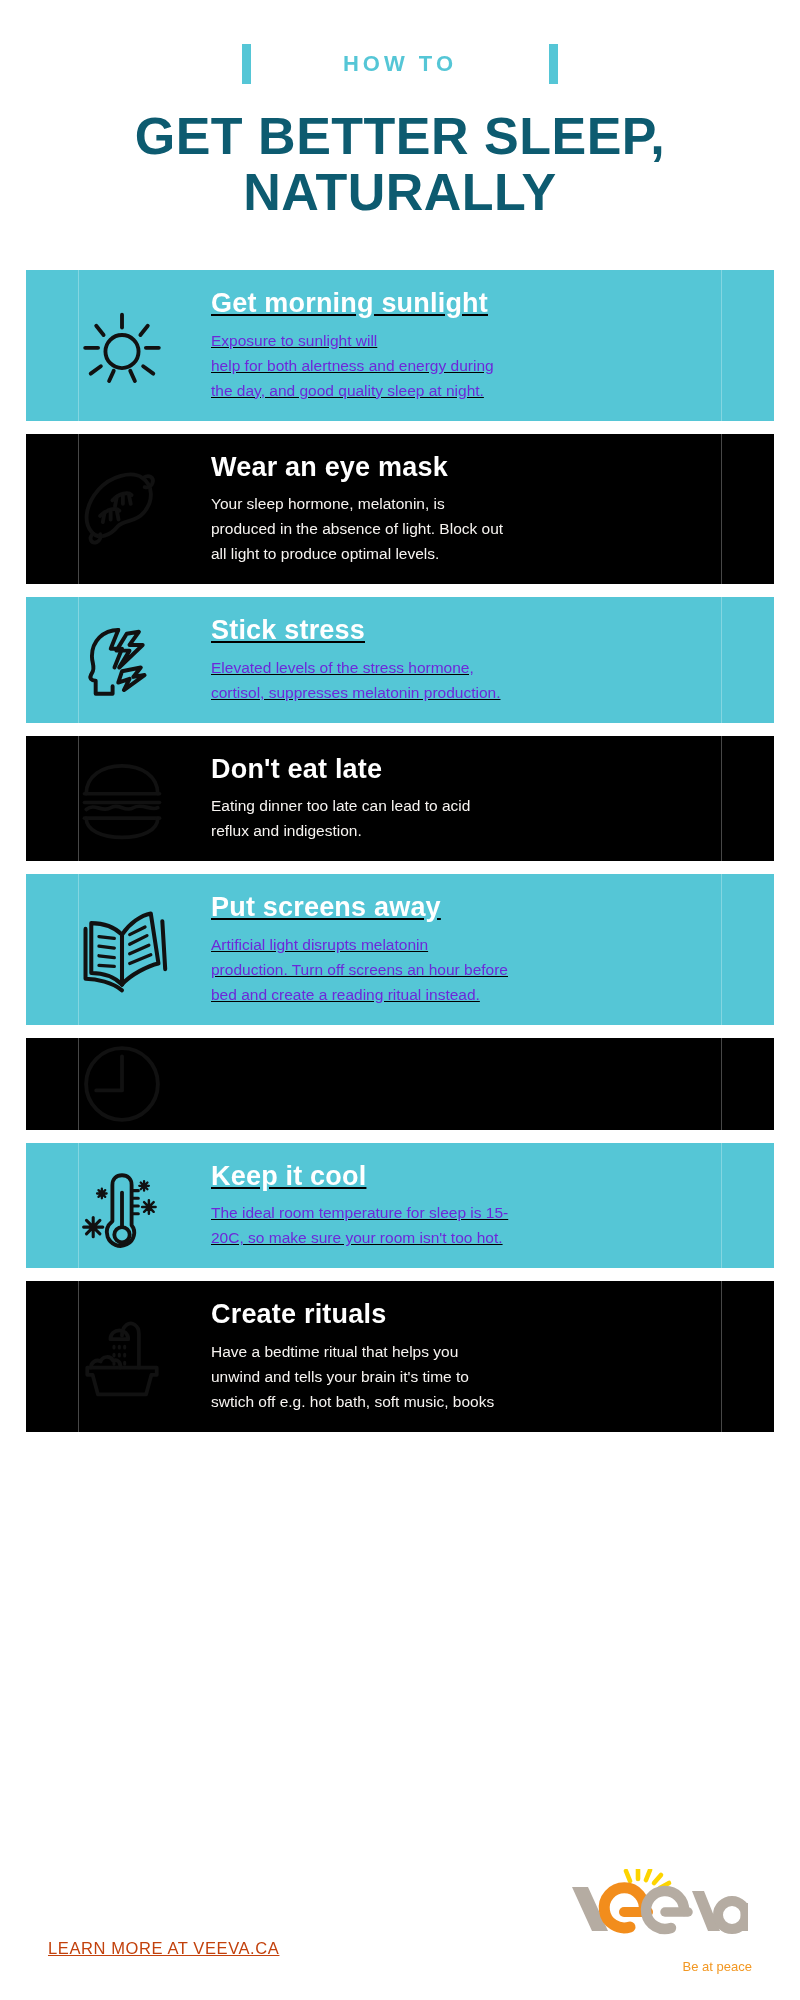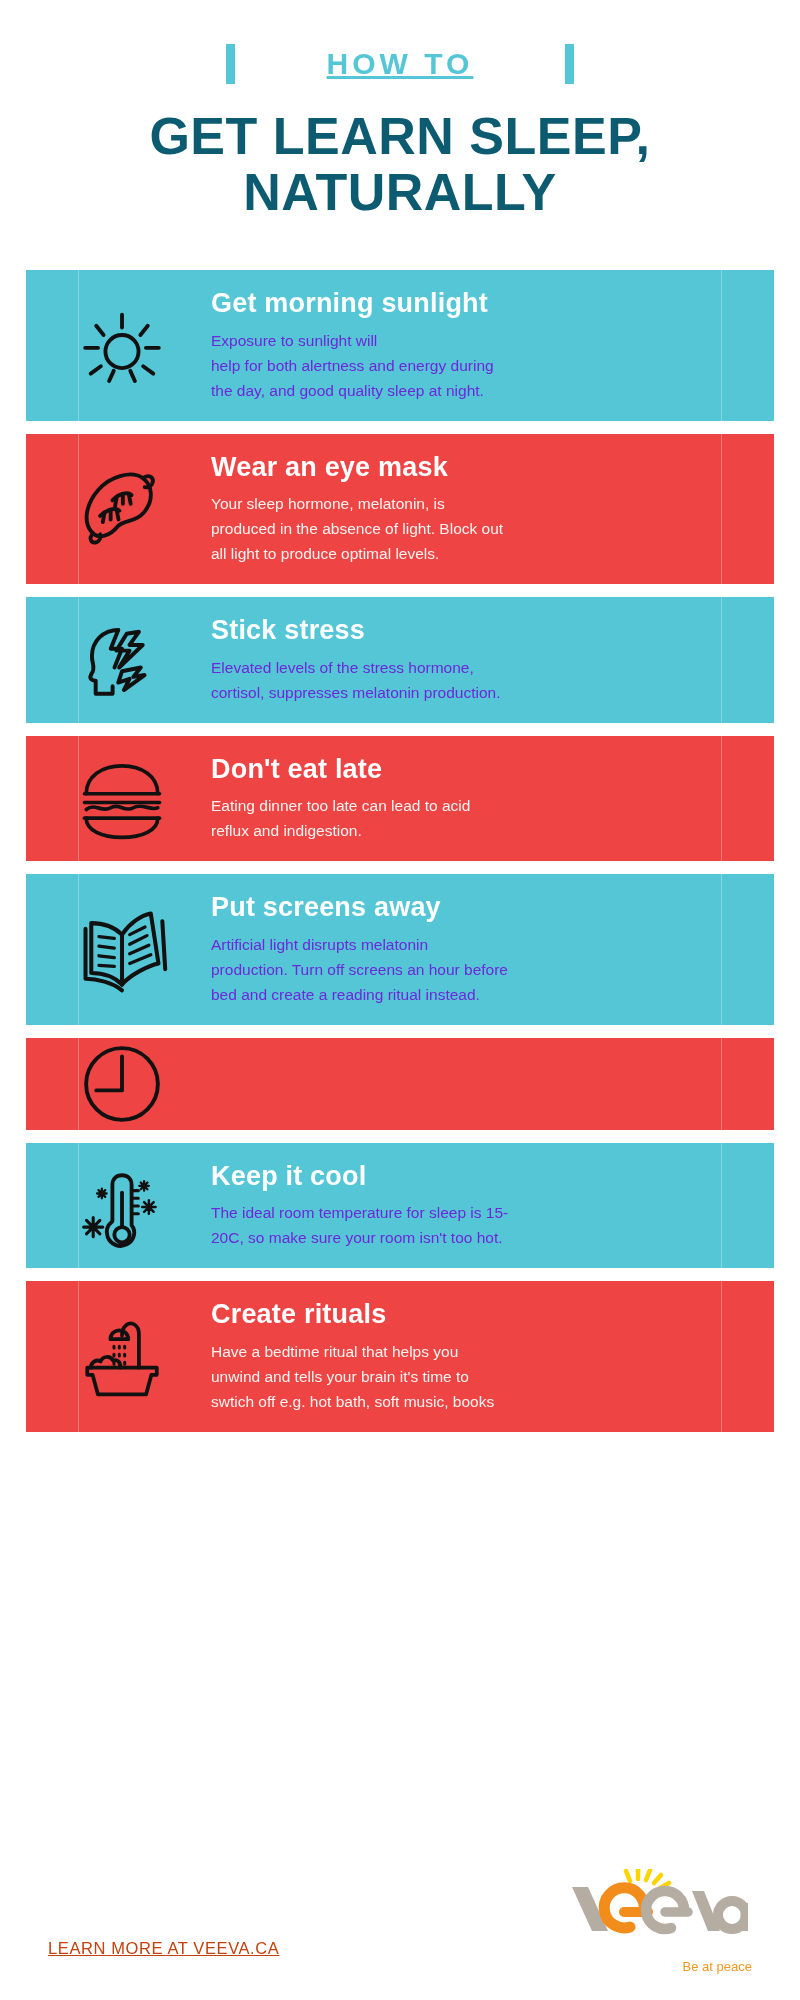--- a/index.html
+++ b/index.html
@@ -36,25 +36,24 @@
   .kicker-bar {
     width: 9px;
     height: 40px;
     background: #55c6d6;
     flex: 0 0 auto;
   }
   .kicker-bar.left { margin-right: 92px; }
   .kicker-bar.right { margin-left: 92px; }
   .kicker-text {
     color: #55c6d6;
-    font-size: 30px;
+    font-size: 22px;
     font-weight: bold;
     letter-spacing: 4px;
     line-height: 40px;
-    text-decoration: underline;
   }
   .headline {
     color: #0d5b70;
     font-size: 52px;
     font-weight: bold;
     letter-spacing: 0.5px;
     line-height: 1.08;
     margin-top: 22px;
     padding: 0 40px;
   }
@@ -66,21 +65,21 @@
     padding: 0 26px 0 26px;
   }
   .card {
     display: flex;
     align-items: center;
     position: relative;
     margin-bottom: 13px;
     box-sizing: border-box;
   }
   .card.teal { background: #55c6d6; }
-  .card.taupe { background: #ef4444; }
+  .card.taupe { background: #000000; }
 
   .card .divider-left,
   .card .divider-right {
     position: absolute;
     top: 0;
     bottom: 0;
     width: 1px;
     background: rgba(255,255,255,0.28);
   }
   .card .divider-left { left: 52px; }
@@ -97,20 +96,21 @@
   }
   .icon-col svg {
     display: block;
   }
   .text-col {
     flex: 1 1 auto;
     padding-right: 58px;
     padding-top: 18px;
     padding-bottom: 18px;
     box-sizing: border-box;
+    text-decoration: underline;
   }
   .card-title {
     color: #ffffff;
     font-size: 27px;
     font-weight: bold;
     letter-spacing: 0.2px;
     margin-bottom: 9px;
     line-height: 1.12;
   }
   .card-body {
@@ -159,21 +159,21 @@
 
 <div class="page">
 
   <div class="header">
     <div class="kicker-row">
       <span class="kicker-bar left"></span>
       <span class="kicker-text">HOW TO</span>
       <span class="kicker-bar right"></span>
     </div>
     <div class="headline">
-      <span class="l1">GET LEARN SLEEP,</span>
+      <span class="l1">GET BETTER SLEEP,</span>
       <span class="l2">NATURALLY</span>
     </div>
   </div>
 
   <div class="cards">
 
     <div class="card teal">
       <span class="divider-left"></span>
       <span class="divider-right"></span>
       <div class="icon-col">

